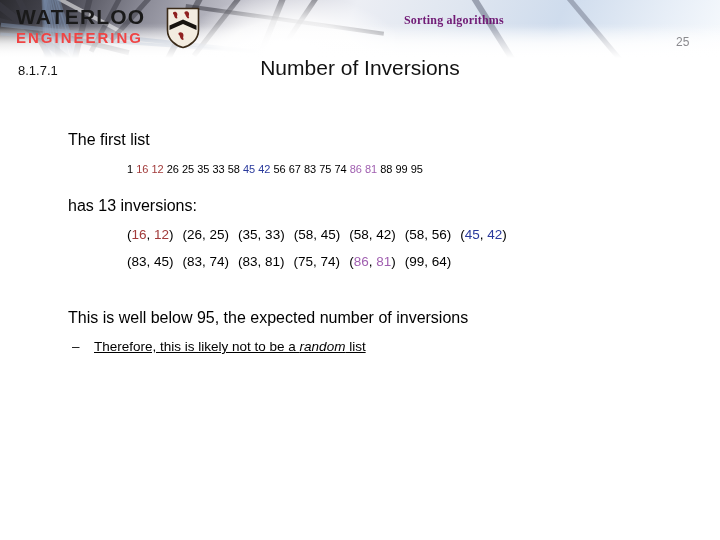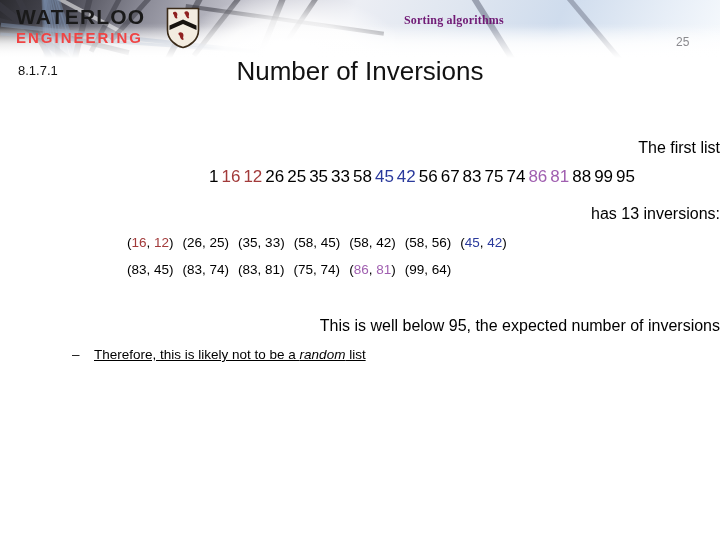--- a/index.html
+++ b/index.html
@@ -58,32 +58,31 @@
     font-size:12px;color:#8a8a8e;
   }
   #section-number{
     position:absolute;left:18px;top:63px;
     font-family:"Liberation Sans", sans-serif;
     font-size:13px;color:#111;
   }
   #slide-title{
     position:absolute;left:0;top:56px;width:720px;text-align:center;
     font-family:"Liberation Sans", sans-serif;
-    font-size:26px;color:#121212;font-weight:normal;
+    font-size:21px;color:#121212;font-weight:normal;
   }
   
   #body{position:absolute;left:0;top:118px;width:720px;}
   .l1{
-    margin:17px 0 0 68px;font-size:16px;color:#000;line-height:26px;
+    margin:9px 0 0 68px;font-size:16px;color:#000;line-height:26px;
     font-family:"Liberation Sans", sans-serif;
-    text-align:right;
   }
   .seq{
-    margin:6px 0 0 127px;font-size:17px;color:#000;line-height:20px;
-    font-family:"Liberation Sans", sans-serif;white-space:nowrap;text-align:center;
+    margin:6px 0 0 127px;font-size:11px;color:#000;line-height:20px;
+    font-family:"Liberation Sans", sans-serif;white-space:nowrap;
   }
   .seq span{margin-right:3px;}
   .pairs{
     margin:5px 0 0 127px;font-size:13.5px;color:#000;line-height:22px;
     font-family:"Liberation Sans", sans-serif;white-space:nowrap;
   }
   .pairs .pg{margin-right:9px;}
   .l1b{margin-top:14px;}
   .concl{margin-top:32px;}
   .l2{

